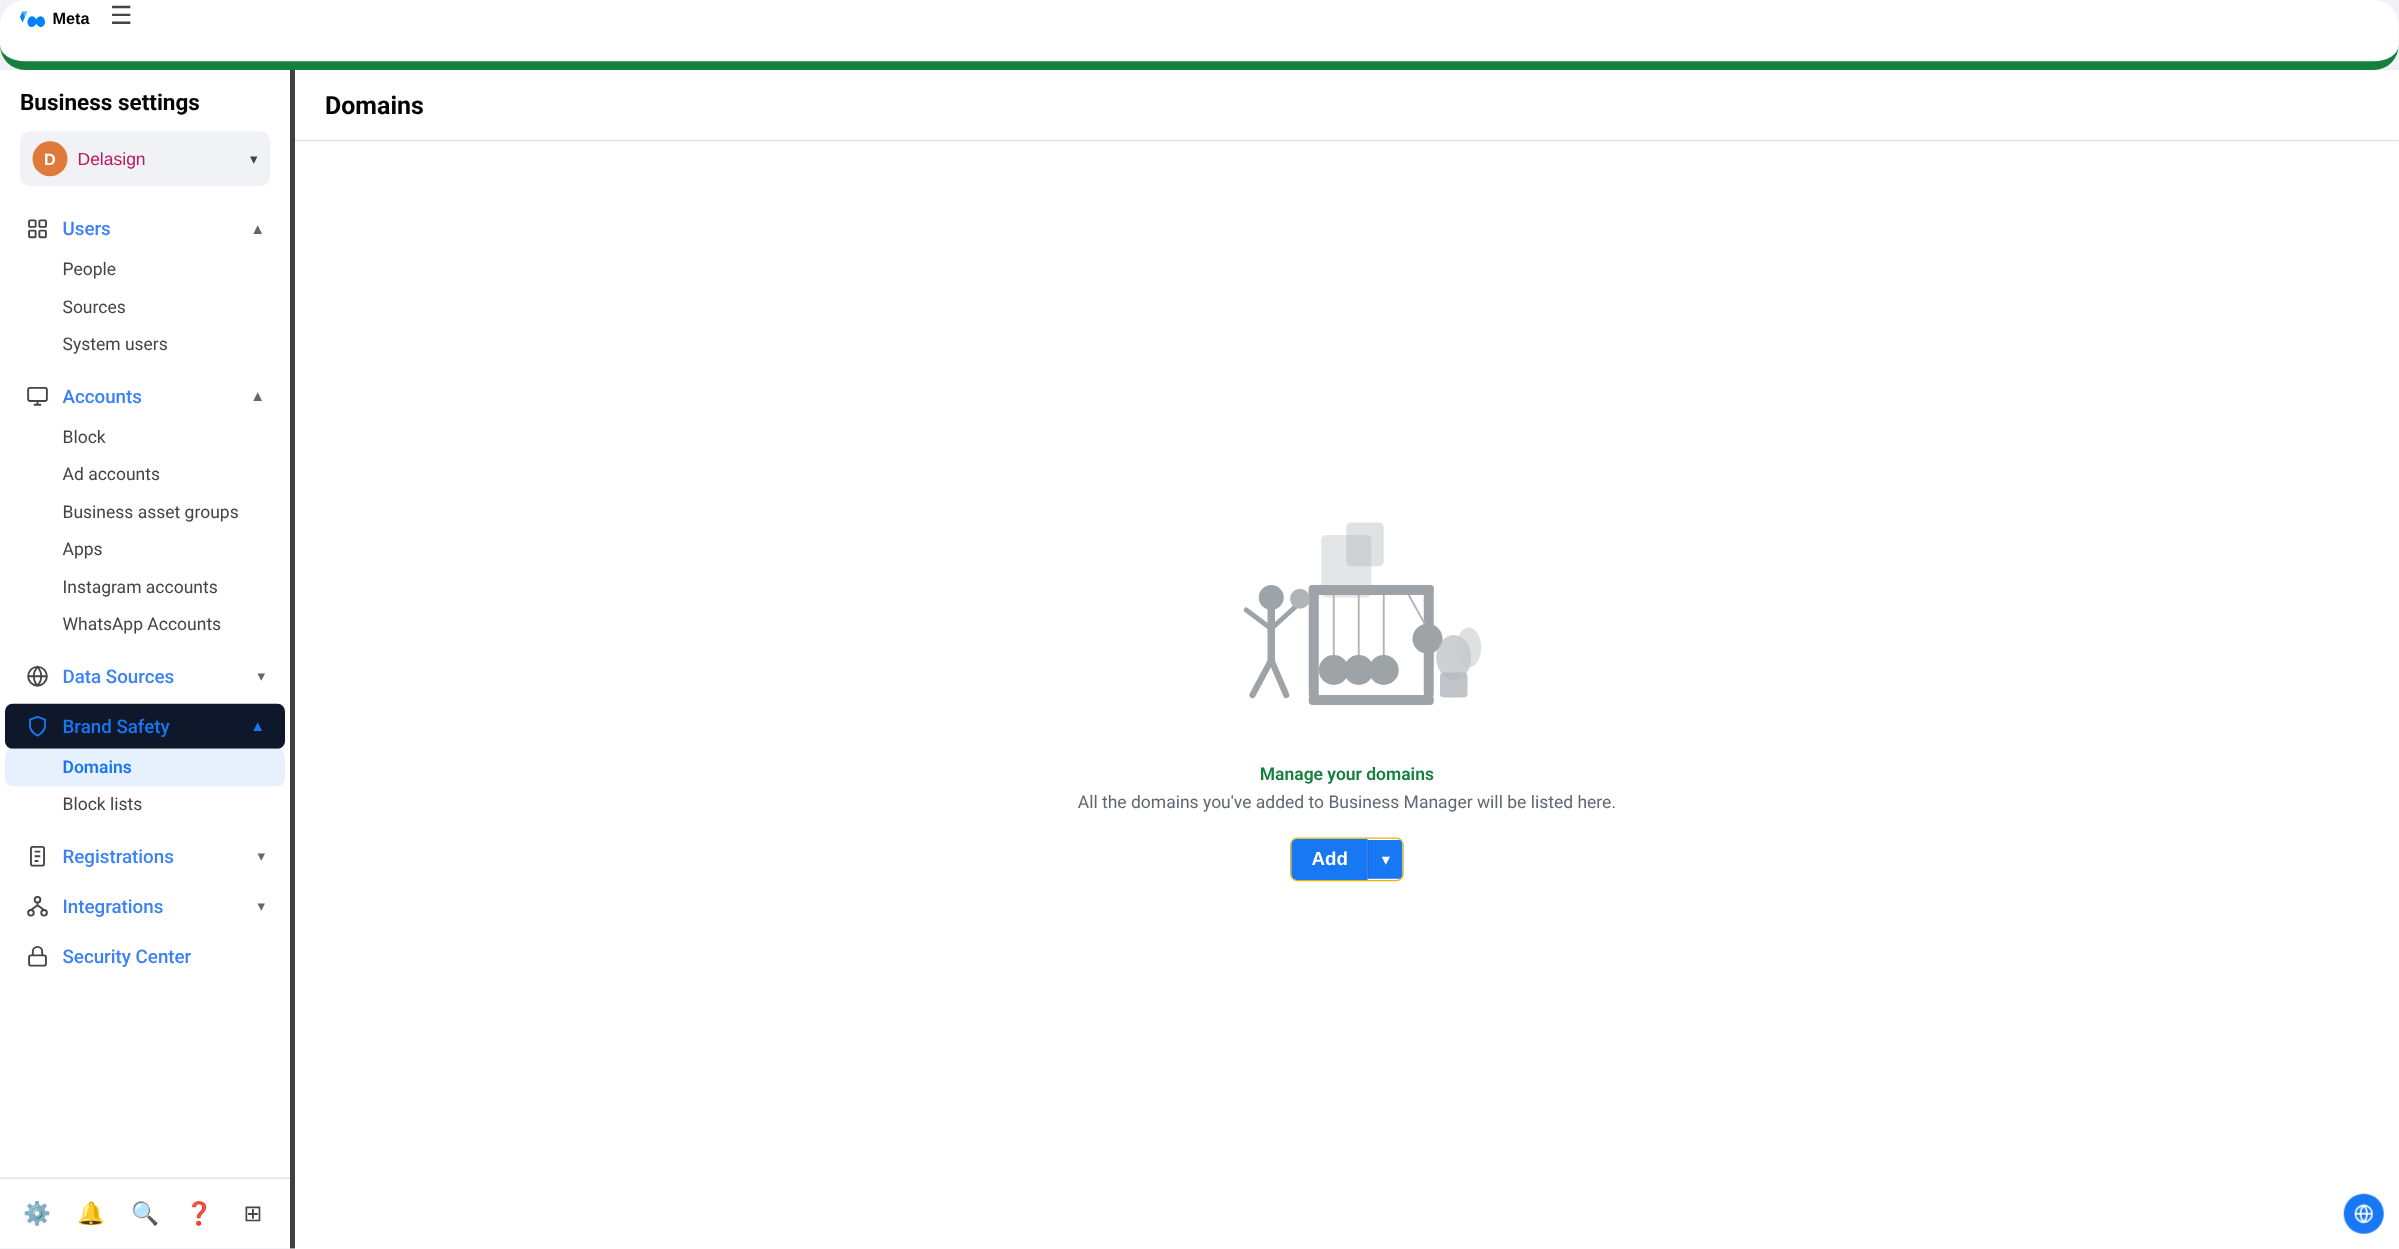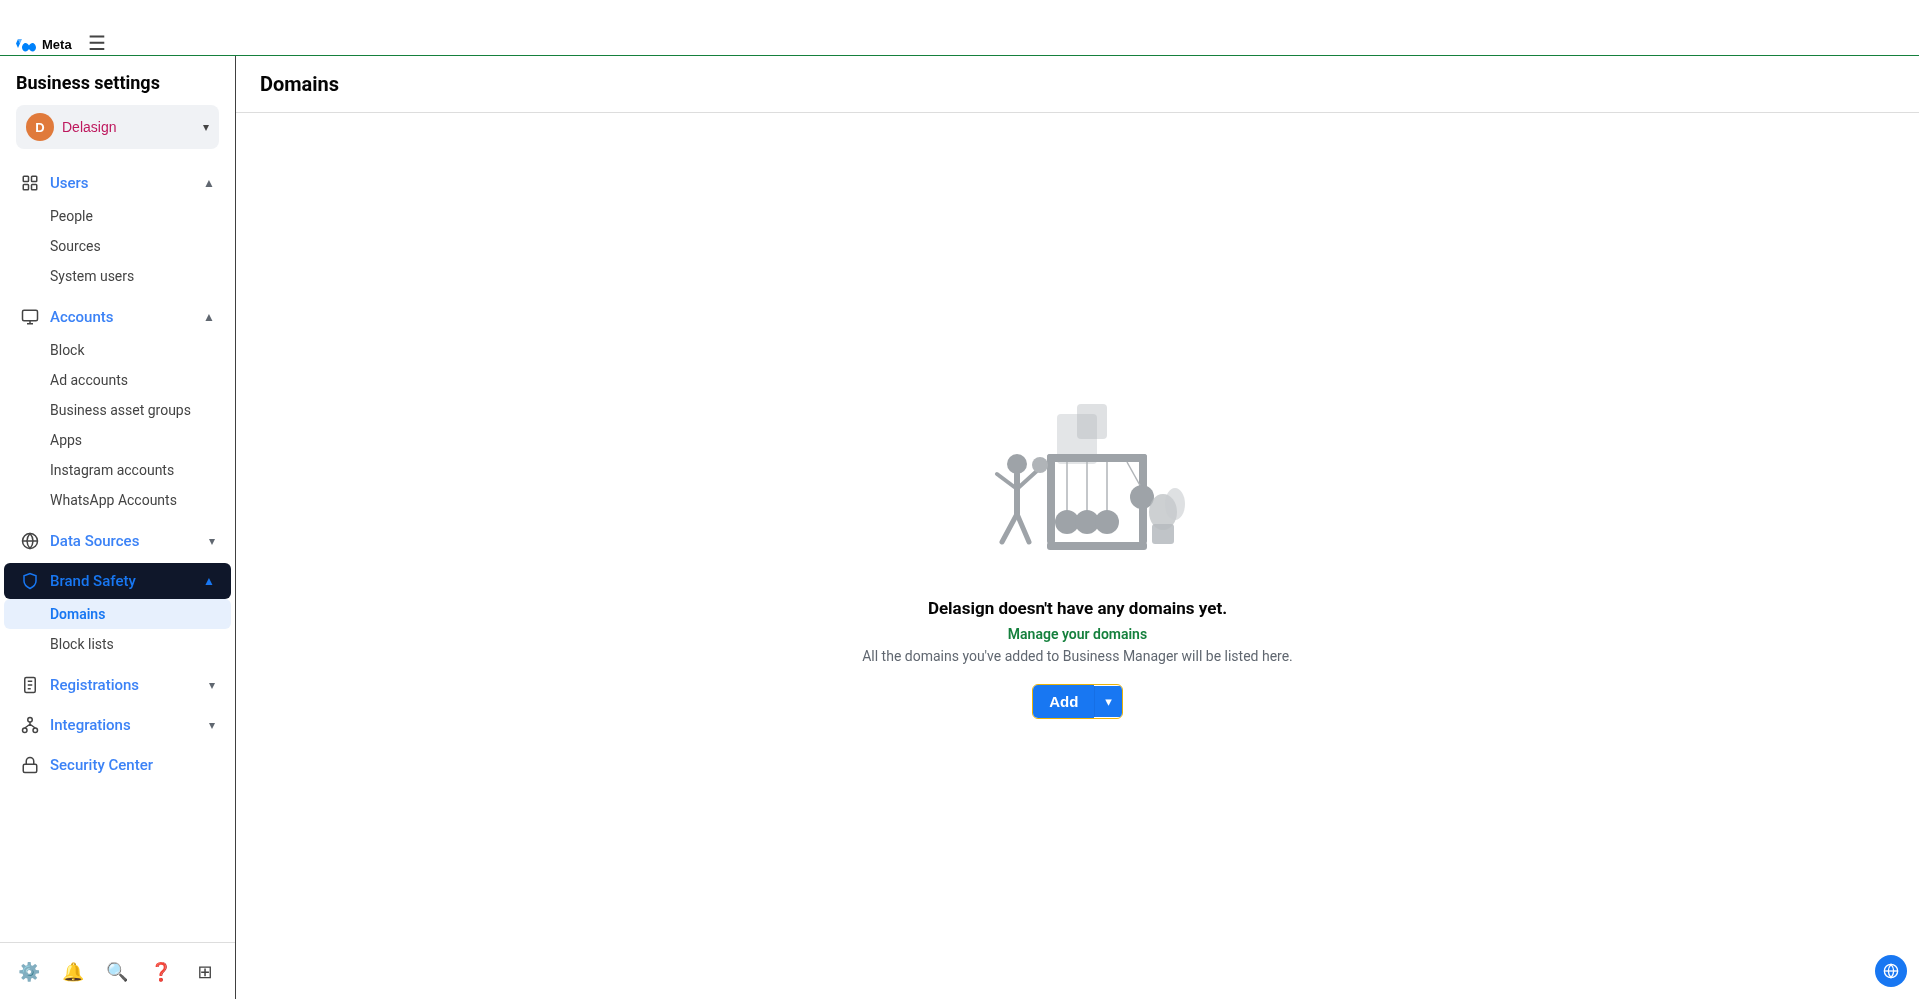--- a/index.html
+++ b/index.html
@@ -1,34 +1,34 @@
 <!DOCTYPE html>
 <html><head>
   <meta charset="utf-8">
   <style>
     * { box-sizing: border-box; margin: 0; padding: 0; }
     body { font-family: -apple-system, BlinkMacSystemFont, 'Segoe UI', Roboto, sans-serif; background: #f0f2f5; display: flex; flex-direction: column; height: 100vh; overflow: hidden; }
 
     
     .topbar {
-      display: flex; align-items: flex-end; justify-content: space-between;
-      background: #fff; border-bottom: 1px solid #15803d;
-      padding: 0 16px; height: 56px; flex-shrink: 0;
+      display: flex; align-items: flex-start; justify-content: space-between;
+      background: #fff; border-bottom: 7px solid #15803d;
+      padding: 0 16px; height: 56px; flex-shrink: 0; border-radius: 20px;
     }
     .topbar-left { display: flex; align-items: center; gap: 12px; }
     .meta-logo { display: flex; align-items: center; }
     .meta-logo svg { width: 60px; height: 20px; }
     .hamburger { cursor: pointer; font-size: 20px; color: #444; background: none; border: none; }
 
     
     .main-layout { display: flex; flex: 1; overflow: hidden; }
 
     
     .sidebar {
-      width: 236px; background: #fff; border-right: 1px solid #404040;
+      width: 236px; background: #fff; border-right: 4px solid #404040;
       overflow-y: auto; flex-shrink: 0; display: flex; flex-direction: column;
     }
     .sidebar-header { padding: 16px 16px 8px; }
     .app-title { font-size: 18px; font-weight: 700; color: #050505; margin-bottom: 12px; }
     .business-selector {
       display: flex; align-items: center; gap: 8px;
       background: #f0f2f5; border-radius: 8px; padding: 8px 10px;
       cursor: pointer; border: none; width: 100%;
     }
     .business-avatar {
@@ -310,21 +310,20 @@
             <line x1="50" y1="120" x2="62" y2="148" stroke="#9ea3a8" stroke-width="5" stroke-linecap="round"></line>
 
             <circle cx="73" cy="71" r="8" fill="#b0b4b8"></circle>
 
             <rect x="185" y="130" width="22" height="20" rx="3" fill="#c0c4c8"></rect>
             <ellipse cx="196" cy="118" rx="14" ry="18" fill="#b8bcbf" opacity="0.7"></ellipse>
             <ellipse cx="208" cy="110" rx="10" ry="16" fill="#c8ccce" opacity="0.6"></ellipse>
           </svg>
         </div>
 
-        <div class="empty-title">Delasign doesn't have any domains yet.</div>
         <div class="empty-subtitle">Manage your domains</div>
         <div class="empty-desc">All the domains you've added to Business Manager will be listed here.</div>
 
         <div class="add-button-group">
           <button class="add-btn-main">Add</button>
           <button class="add-btn-arrow">▾</button>
         </div>
       </div>
     </div>
   </div>

